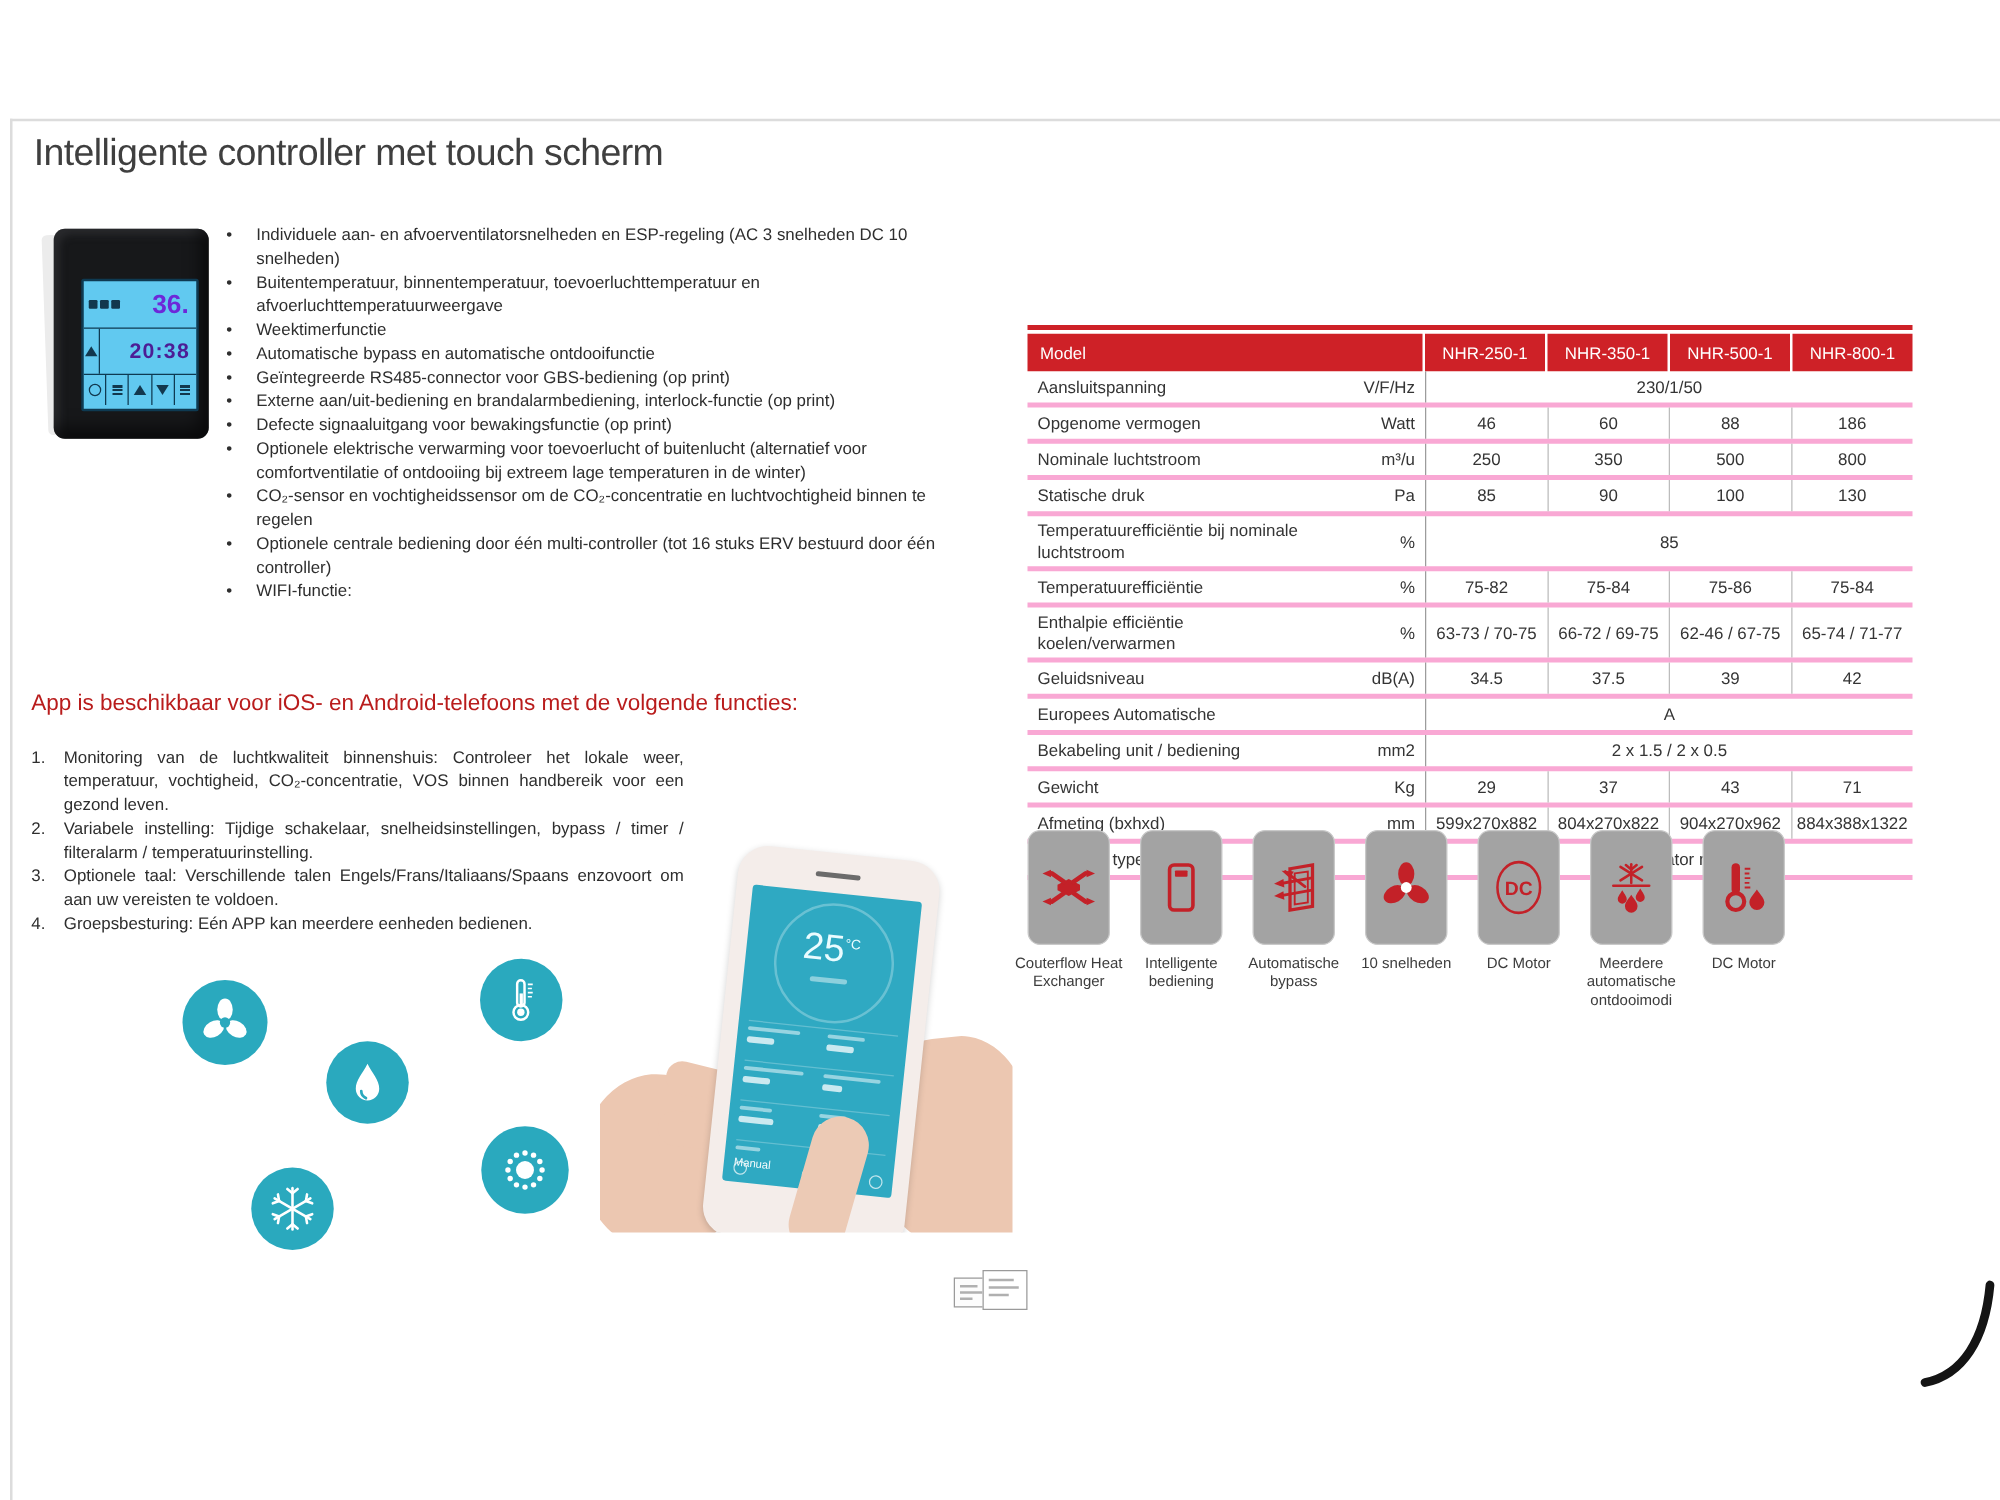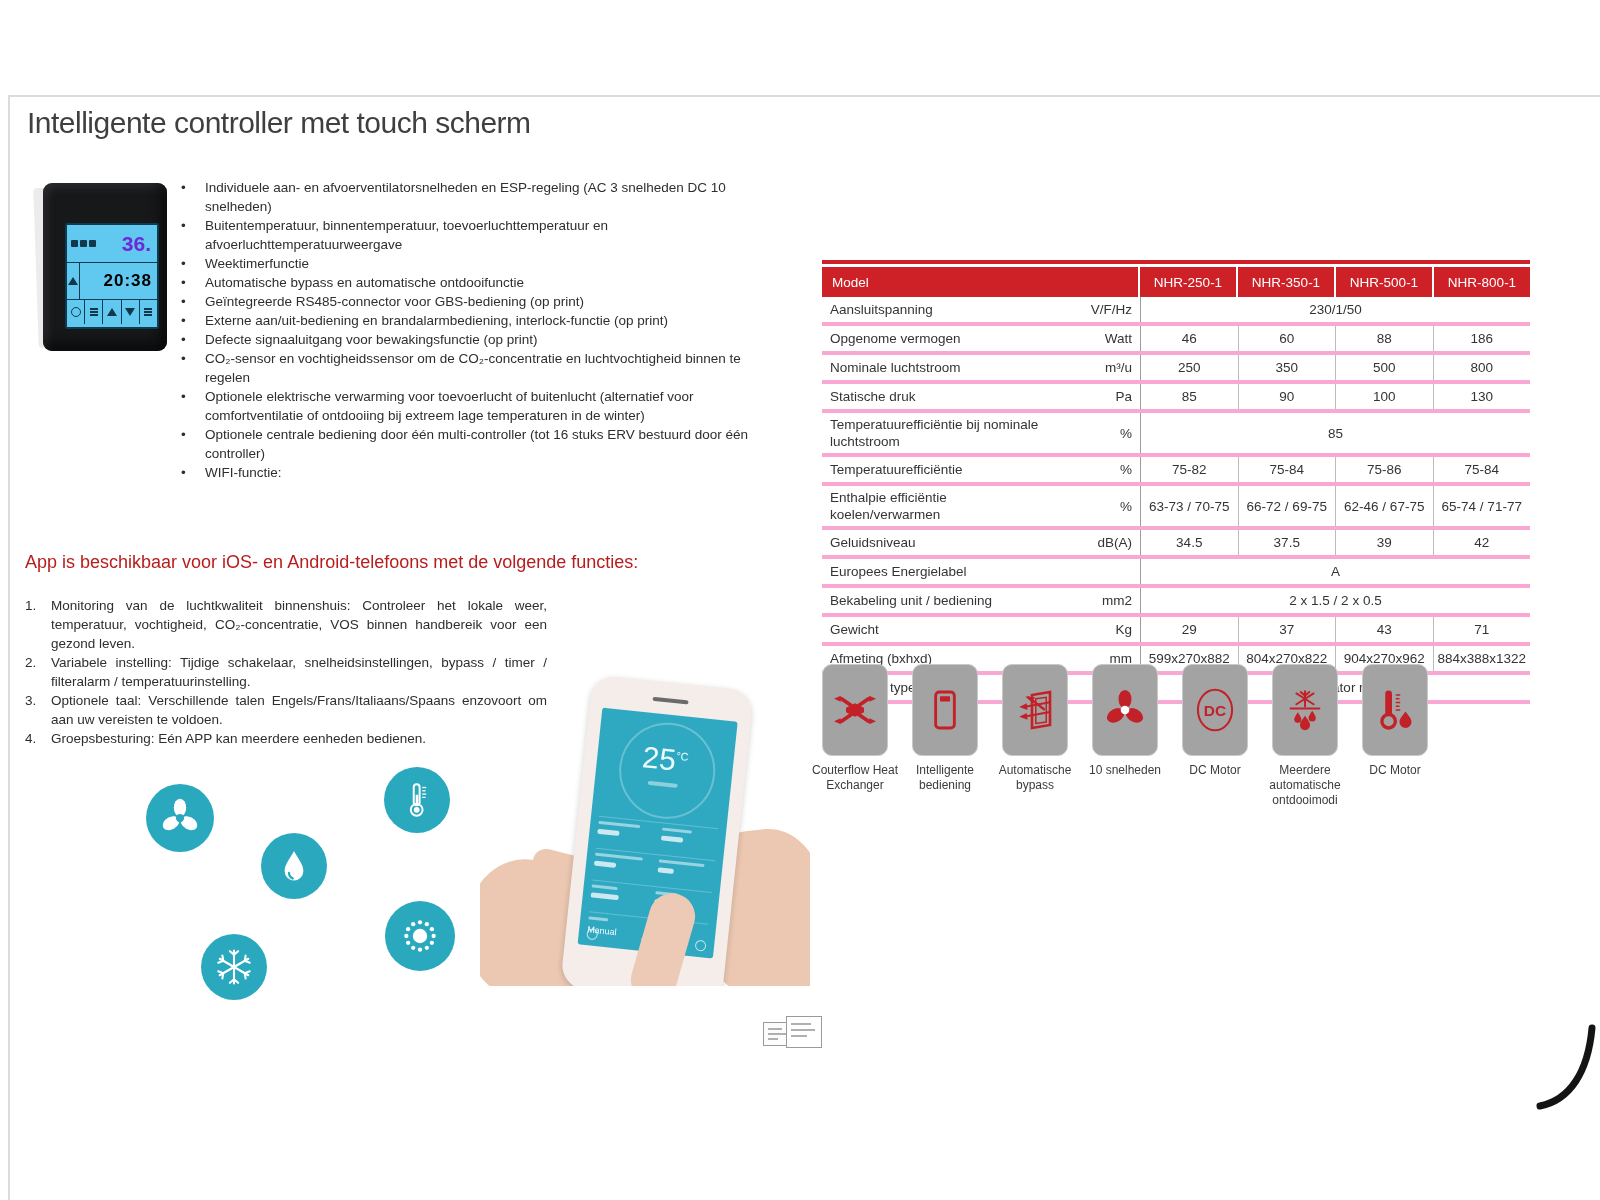--- a/index.html
+++ b/index.html
@@ -15,21 +15,21 @@
   .device .side{position:absolute;left:1px;top:5px;width:12px;height:160px;background:#ececec;border-radius:4px;transform:rotate(-2deg);}
   .device .body{position:absolute;left:8px;top:0;width:124px;height:168px;background:#17181a;border-radius:9px;box-shadow:inset -6px -8px 14px rgba(0,0,0,.6), inset 4px 4px 8px rgba(90,90,95,.35);}
   .device .screen{position:absolute;left:30px;top:40px;width:90px;height:102px;background:#61c9f0;border:2px solid #0e3a52;border-radius:2px;overflow:hidden;}
   .scr-top{height:37px;border-bottom:1px solid #0e3a52;display:flex;align-items:center;}
   .scr-icons{width:26px;display:flex;flex-wrap:wrap;gap:2px;padding-left:4px;}
   .scr-icons i{width:7px;height:7px;background:#12384e;border-radius:1px;}
   .scr-temp{flex:1;text-align:right;padding-right:6px;font-size:21px;font-weight:bold;color:#6d28d9;}
   .scr-mid{height:36px;border-bottom:1px solid #0e3a52;display:flex;}
   .scr-mid .cell-l{width:28px;border-right:1px solid #0e3a52;display:flex;align-items:center;justify-content:center;}
   .scr-mid .tri{width:0;height:0;border-left:5px solid transparent;border-right:5px solid transparent;border-bottom:8px solid #12384e;}
-  .scr-time{flex:1;display:flex;align-items:center;justify-content:flex-end;padding-right:5px;font-size:17px;font-weight:bold;color:#000000;letter-spacing:1px;margin-left:24px;}
+  .scr-time{flex:1;display:flex;align-items:center;justify-content:flex-end;padding-right:5px;font-size:17px;font-weight:bold;color:#4c1d95;letter-spacing:1px;margin-left:24px;}
   .scr-bot{height:24px;display:flex;}
   .d-btn{flex:1;border-right:1px solid #0e3a52;display:flex;align-items:center;justify-content:center;}
   .d-btn:last-child{border-right:none;}
   .g-circle{width:8px;height:8px;border:1.5px solid #12384e;border-radius:50%;}
   .g-bars{width:8px;height:8px;background:linear-gradient(#12384e 2px,transparent 2px,transparent 3px,#12384e 3px,#12384e 5px,transparent 5px,transparent 6px,#12384e 6px);}
   .g-up{width:0;height:0;border-left:5px solid transparent;border-right:5px solid transparent;border-bottom:8px solid #12384e;}
   .g-down{width:0;height:0;border-left:5px solid transparent;border-right:5px solid transparent;border-top:8px solid #12384e;}
 
   
   .bullets{position:absolute;left:205px;top:178px;width:575px;margin:0;padding:0;list-style:none;
@@ -140,22 +140,22 @@
   </div>
 
   <ul class="bullets">
       <li>Individuele aan- en afvoerventilatorsnelheden en ESP-regeling (AC 3 snelheden DC 10 snelheden)</li>
       <li>Buitentemperatuur, binnentemperatuur, toevoerluchttemperatuur en afvoerluchttemperatuurweergave</li>
       <li>Weektimerfunctie</li>
       <li>Automatische bypass en automatische ontdooifunctie</li>
       <li>Geïntegreerde RS485-connector voor GBS-bediening (op print)</li>
       <li>Externe aan/uit-bediening en brandalarmbediening, interlock-functie (op print)</li>
       <li>Defecte signaaluitgang voor bewakingsfunctie (op print)</li>
+      <li>Optionele elektrische verwarming voor toevoerlucht of buitenlucht (alternatief voor comfortventilatie of ontdooiing bij extreem lage temperaturen in de winter)</li>
       <li>CO₂-sensor en vochtigheidssensor om de CO₂-concentratie en luchtvochtigheid binnen te regelen</li>
-      <li>Optionele elektrische verwarming voor toevoerlucht of buitenlucht (alternatief voor comfortventilatie of ontdooiing bij extreem lage temperaturen in de winter)</li>
       <li>Optionele centrale bediening door één multi-controller (tot 16 stuks ERV bestuurd door één controller)</li>
       <li>WIFI-functie:</li>
     </ul>
 
   <h2 class="app-heading">App is beschikbaar voor iOS- en Android-telefoons met de volgende functies:</h2>
   <ol class="app-list">
       <li>
         <span class="num">1.</span>
         <span class="txt">Monitoring van de luchtkwaliteit binnenshuis: Controleer het lokale weer, temperatuur, vochtigheid, CO₂-concentratie, VOS binnen handbereik voor een gezond leven.</span>
       </li>
@@ -393,21 +393,21 @@
           <div class="c-label">Geluidsniveau</div>
           <div class="c-unit">dB(A)</div>
           <div class="c-vals">
             <div class="c-val">34.5</div>
             <div class="c-val">37.5</div>
             <div class="c-val">39</div>
             <div class="c-val">42</div>
           </div>
         </div>
         <div class="t-row">
-          <div class="c-label">Europees Energielabel</div>
+          <div class="c-label">Europees Automatische</div>
           <div class="c-unit"></div>
           <div class="c-vals">
             <div class="c-span">A</div>
           </div>
         </div>
         <div class="t-row">
           <div class="c-label">Bekabeling unit / bediening</div>
           <div class="c-unit">mm2</div>
           <div class="c-vals">
             <div class="c-span">2 x 1.5 / 2 x 0.5</div>

